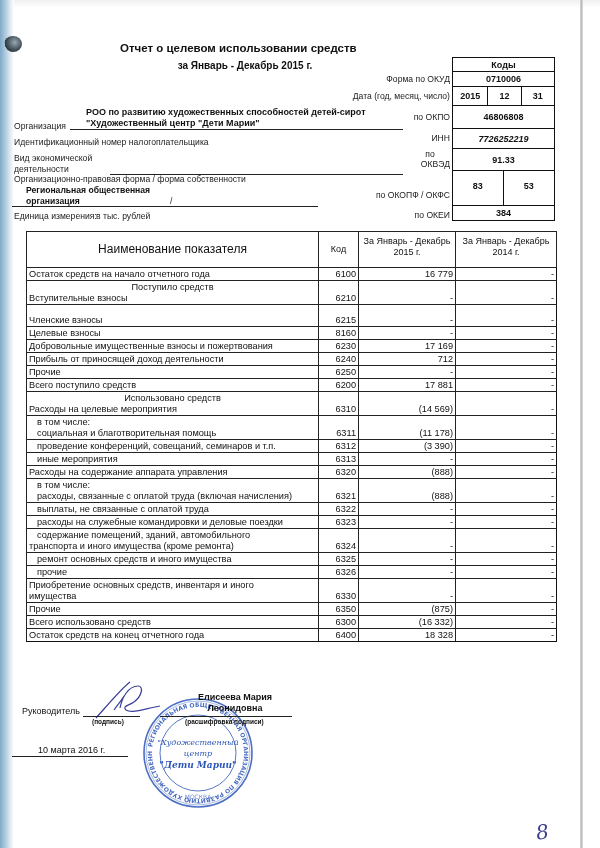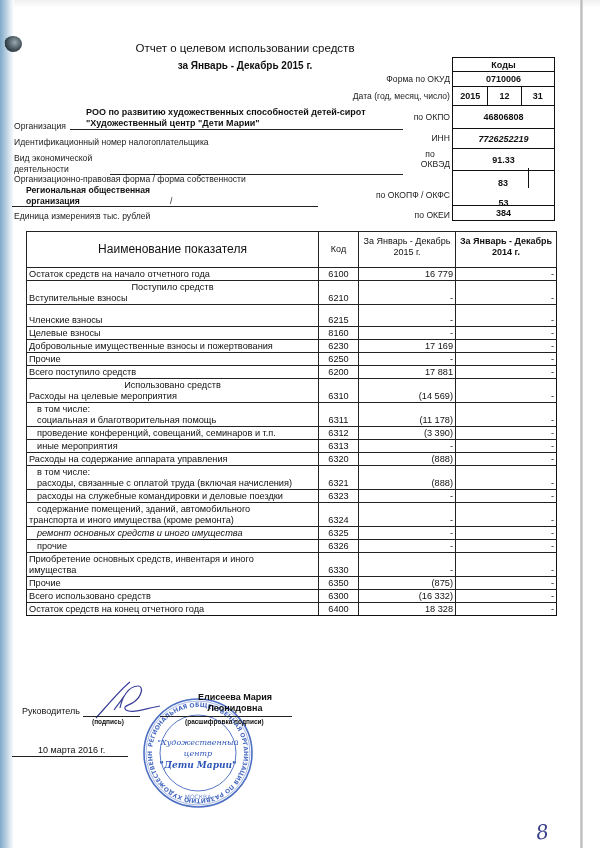--- a/index.html
+++ b/index.html
@@ -8,43 +8,43 @@
 
   .scan-shadow { position: absolute; left: 0; top: 0; width: 14px; height: 848px;
     background: linear-gradient(to right, #7fa9c9 0%, #b9d0e2 45%, #e8f0f6 80%, #fff 100%); }
   .scan-top { position: absolute; left: 0; top: 0; width: 600px; height: 8px;
     background: linear-gradient(to bottom, #f0f0f0, #fff); }
   .hole { position: absolute; left: 4px; top: 36px; width: 18px; height: 16px; border-radius: 50%;
     background: radial-gradient(circle at 60% 40%, #9aa8b0 0%, #4c5a63 45%, #2b363d 70%, transparent 72%); }
   .right-edge { position: absolute; left: 580px; top: 0; width: 3px; height: 848px;
     background: linear-gradient(to right, #d8d8d8, #bcbcbc, #e2e2e2); }
 
-  .title { position: absolute; left: 120px; top: 42px; width: 250px; text-align: center;
-    font-size: 11.5px; font-weight: normal; }
+  .title { position: absolute; left: 120px; top: 42px; width: 250px; 
+    font-size: 11.5px; font-weight: bold; }
   .subtitle { position: absolute; left: 120px; top: 60px; width: 250px; text-align: center;
     font-size: 10px; font-weight: bold; }
 
   .lbl { position: absolute; font-size: 8.6px; color: #222; white-space: nowrap; }
   .lbl.r { text-align: left; }
   .bold { font-weight: bold; color: #111; padding-left: 12px; }
   .uline { position: absolute; height: 1px; background: #222; }
 
   .codes { position: absolute; left: 452px; top: 57px; width: 103px; height: 164px; border: 1.5px solid #111; }
   .crow { position: absolute; left: 0; width: 100%; border-bottom: 1px solid #111;
     display: flex; align-items: center; justify-content: center; font-size: 9px; font-weight: bold; }
   .crow.last { border-bottom: none; }
   .crow .cell { height: 100%; display: flex; align-items: center; justify-content: center; border-right: 1px solid #111; }
   .crow .cell:last-child { border-right: none; }
 
   table.main { position: absolute; left: 26px; top: 231px; width: 530px; border-collapse: collapse;
     font-size: 9.2px; table-layout: fixed; }
   table.main td, table.main th { border: 1px solid #222; padding: 0 2px; vertical-align: bottom; line-height: 11px; }
   table.main th { font-weight: normal; vertical-align: middle; text-align: center; height: 36px; font-size: 9px; }
   table.main th.head-name { font-size: 12px; }
-  table.main td.code { text-align: center; }
+  table.main td.code { text-align: right; }
   table.main td.num { text-align: right; border-left: 1.6px solid #111; }
   table.main td.num2 { text-align: right; border-right: 1.6px solid #111; }
   table.main td.name { white-space: nowrap; }
   .center-sub { display: block; text-align: center; }
   table.main tr.last-row td { border-bottom: 1.6px solid #111; }
   table.main tr.first-row td.num, table.main tr.first-row td.num2 { border-top: 1.6px solid #111; }
 
   .sig-label { position: absolute; left: 22px; top: 706px; font-size: 9px; }
   .sig-line1 { position: absolute; left: 83px; top: 716px; width: 57px; height: 1px; background: #222; }
   .sig-line2 { position: absolute; left: 160px; top: 716px; width: 132px; height: 1px; background: #222; }
@@ -82,21 +82,21 @@
   <div class="crow" style="top:0; height:14px; font-weight:bold;">Коды</div>
   <div class="crow" style="top:14px; height:15px;">0710006</div>
   <div class="crow" style="top:29px; height:19px;">
     <div class="cell" style="width:35%;">2015</div>
     <div class="cell" style="width:33%;">12</div>
     <div class="cell" style="width:32%;">31</div>
   </div>
   <div class="crow" style="top:48px; height:23px;">46806808</div>
   <div class="crow" style="top:71px; height:20px;font-style:italic;">7726252219</div>
   <div class="crow" style="top:91px; height:22px;">91.33</div>
-  <div class="crow" style="top:113px; height:35px;flex-direction:column;">
+  <div class="crow" style="top:113px; height:35px;">
     <div class="cell" style="width:50%; align-items:flex-start; padding-top:10px;">83</div>
     <div class="cell" style="width:50%; align-items:flex-start; padding-top:10px;">53</div>
   </div>
   <div class="crow last" style="top:148px; height:14px;">384</div>
 </div>
 
 <div class="lbl bold" style="left:74px; top:107px; font-size:9px;">РОО по развитию художественных способностей детей-сирот</div>
 <div class="lbl" style="left:14px; top:121px;">Организация</div>
 <div class="lbl bold" style="left:74px; top:118px; font-size:9px;">"Художественный центр "Дети Марии"</div>
 <div class="uline" style="left:70px; top:129px; width:333px;"></div>
@@ -121,21 +121,21 @@
     <col style="width:292px">
       <col style="width:40px">
       <col style="width:97px">
       <col style="width:101px">
   </colgroup>
   <thead>
     <tr>
       <th class="head-name">Наименование показателя</th>
       <th>Код</th>
       <th style="vertical-align:top; padding-top:4px;">За Январь - Декабрь 2015 г.</th>
-      <th style="vertical-align:top; padding-top:4px;font-weight:bold;">За Январь - Декабрь 2014 г.</th>
+      <th style="vertical-align:top; padding-top:4px;">За Январь - Декабрь 2014 г.</th>
     </tr>
   </thead>
   <tbody id="tbody">
       <tr class="first-row">
         <td class="name" style="height: 13px;">
           <span style="display: block;">Остаток средств на начало отчетного года</span>
         </td>
         <td class="code">6100</td>
         <td class="num">16 779</td>
         <td class="num2">-</td>
@@ -168,20 +168,28 @@
       <tr>
         <td class="name" style="height: 13px;">
           <span style="display: block;">Добровольные имущественные взносы и пожертвования</span>
         </td>
         <td class="code">6230</td>
         <td class="num">17 169</td>
         <td class="num2">-</td>
       </tr>
       <tr>
         <td class="name" style="height: 13px;">
+          <span style="display: block;">Прибыль от приносящей доход деятельности</span>
+        </td>
+        <td class="code">6240</td>
+        <td class="num">712</td>
+        <td class="num2">-</td>
+      </tr>
+      <tr>
+        <td class="name" style="height: 13px;">
           <span style="display: block;">Прочие</span>
         </td>
         <td class="code">6250</td>
         <td class="num">-</td>
         <td class="num2">-</td>
       </tr>
       <tr>
         <td class="name" style="height: 13px;">
           <span style="display: block;">Всего поступило средств</span>
         </td>
@@ -235,37 +243,45 @@
         <td class="name" style="height: 24px;">
           <span style="display: block; padding-left: 8px;">в том числе:</span>
           <span style="display: block; padding-left: 8px;">расходы, связанные с оплатой труда (включая начисления)</span>
         </td>
         <td class="code">6321</td>
         <td class="num">(888)</td>
         <td class="num2">-</td>
       </tr>
       <tr>
         <td class="name" style="height: 13px;">
+          <span style="display: block; padding-left: 8px;">выплаты, не связанные с оплатой труда</span>
+        </td>
+        <td class="code">6322</td>
+        <td class="num">-</td>
+        <td class="num2">-</td>
+      </tr>
+      <tr>
+        <td class="name" style="height: 13px;">
           <span style="display: block; padding-left: 8px;">расходы на служебные командировки и деловые поездки</span>
         </td>
         <td class="code">6323</td>
         <td class="num">-</td>
         <td class="num2">-</td>
       </tr>
       <tr>
         <td class="name" style="height: 24px;">
           <span style="display: block; padding-left: 8px;">содержание помещений, зданий, автомобильного</span>
           <span style="display: block;">транспорта и иного имущества (кроме ремонта)</span>
         </td>
         <td class="code">6324</td>
         <td class="num">-</td>
         <td class="num2">-</td>
       </tr>
       <tr>
-        <td class="name" style="height: 13px; font-style: italic;">
+        <td class="name" style="height: 13px;">
           <span style="display: block; padding-left: 8px;">ремонт основных средств и иного имущества</span>
         </td>
         <td class="code">6325</td>
         <td class="num">-</td>
         <td class="num2">-</td>
       </tr>
       <tr>
         <td class="name" style="height: 13px;">
           <span style="display: block; padding-left: 8px;">прочие</span>
         </td>

